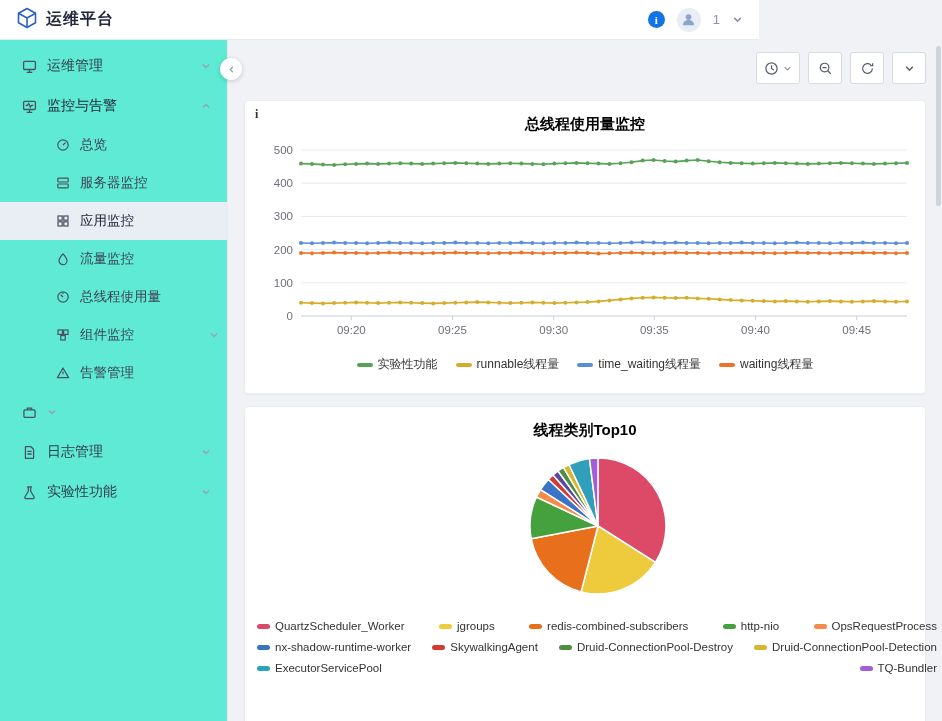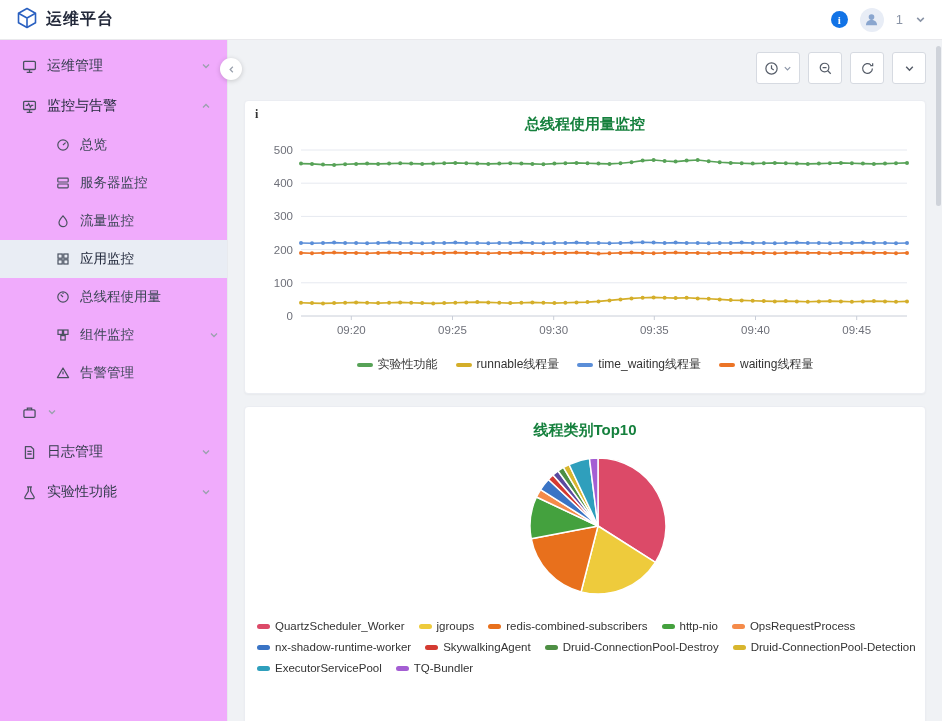--- a/index.html
+++ b/index.html
@@ -1,34 +1,34 @@
 <!DOCTYPE html>
 <html><head>
 <meta charset="utf-8">
 <style>
   * { margin:0; padding:0; box-sizing:border-box; }
   html,body { width:942px; height:721px; overflow:hidden; background:#f0f2f5;
     font-family:"Liberation Sans","DejaVu Sans",sans-serif; color:#333; }
 
   
-  .header { position:absolute; left:0; top:0; width:942px; height:40px; background:#fff;
+  .header { position:absolute; left:0; top:0; width:759px; height:40px; background:#fff;
     border-bottom:1px solid #e9e9ec; display:flex; align-items:center; padding:0 16px; z-index:20;gap:40px; }
   .logo-wrap { display:flex; align-items:center; gap:8px; }
   .app-title { font-size:16px; font-weight:bold; color:#23293a; letter-spacing:1px; }
   .header-right { margin-left:auto; display:flex; align-items:center; gap:12px; }
   .info-circle { width:17px; height:17px; border-radius:50%; background:#1273e6; color:#fff;
     font-size:11px; font-weight:bold; display:flex; align-items:center; justify-content:center;
     font-family:"Liberation Serif",serif; cursor:pointer; }
   .avatar { width:24px; height:24px; border-radius:50%; background:#e8edf6; display:flex;
     align-items:center; justify-content:center; cursor:pointer; }
   .user-count { font-size:13px; color:#8a94a6; }
   .hdr-chev { color:#8a94a6; display:flex; cursor:pointer; }
 
   
-  .sidebar { position:absolute; left:0; top:40px; width:228px; height:681px; background:#f0abfc;
+  .sidebar { position:absolute; left:0; top:40px; width:228px; height:681px; background:#5eead4;
     border-right:1px solid #e8eaee; padding-top:6px; z-index:10; }
   .nav-item { display:flex; align-items:center; height:40px; cursor:pointer; font-size:14px; color:#3d4657; }
   .nav-item.top { padding:0 16px 0 22px; font-weight:500; color:#333b4c; }
   .nav-item.top.active-group { font-weight:400; color:#22293a; }
   .nav-item.sub { height:38px; padding:0 8px 0 56px; font-size:13.5px; }
   .nav-item.sub.selected { background:#e9edf4; color:#20273a; }
   .nicon { display:flex; align-items:center; margin-right:10px; color:#4a5160; }
   .nlabel { flex:1; white-space:nowrap; overflow:hidden; }
   .chev { display:flex; color:#9aa1ad; }
   .chev.up svg { transform:rotate(180deg); }
@@ -44,31 +44,31 @@
   .toolbar { display:flex; justify-content:flex-end; gap:8px; height:32px; }
   .tbtn { height:32px; min-width:34px; padding:0 7px; background:#fff; border:1px solid #d6dae1;
     border-radius:3px; display:flex; align-items:center; justify-content:center; gap:4px;
     color:#555c68; cursor:pointer; }
   .tbtn svg { display:block; }
 
   .card { background:#fff; border:1px solid #ebedf2; border-radius:4px;
     box-shadow:0 1px 2px rgba(0,0,0,.04); position:relative; }
   .card-line { margin-top:16px; height:294px; padding:8px 12px; }
   .card-pie { margin-top:12px; height:330px; padding:8px 12px; }
-  .chart-title { text-align:center; font-size:15px; font-weight:bold; color:#15803d; padding:6px 0 4px 0; }
+  .chart-title { text-align:center; font-size:15px; font-weight:bold; color:#000000; padding:6px 0 4px 0; }
   .card-info { position:absolute; left:10px; top:6px; font-size:12px; font-weight:bold; color:#333;
     font-family:"Liberation Serif",serif; }
 
   #line-svg text { fill:#6e7079; font-size:11.5px; font-family:"Liberation Sans","DejaVu Sans",sans-serif; }
 
   .legend-line { display:flex; justify-content:center; align-items:center; gap:18px; margin-top:2px; }
   .legend-item { display:flex; align-items:center; gap:5px; font-size:12px; color:#333; cursor:pointer; white-space:nowrap; }
   .lmark { width:16px; height:4px; border-radius:2px; display:inline-block; }
 
-  .legend-pie { width:680px; margin:14px auto 0 auto; display:flex; flex-wrap:wrap; justify-content:flex-start;
+  .legend-pie { width:680px; margin:14px auto 0 auto; display:flex; flex-wrap:wrap; justify-content:space-between;
     column-gap:14px; row-gap:9px; }
   .legend-pie .legend-item { font-size:11.5px; }
   .pmark { width:13px; height:5px; border-radius:2.5px; display:inline-block; }
 
   .pie-box { display:flex; justify-content:center; }
 
   
   .scrollbar-thumb { position:absolute; right:1px; top:46px; width:5px; height:160px;
     background:#cfd3da; border-radius:3px; z-index:40; cursor:pointer; }
 </style>
@@ -149,39 +149,39 @@
     <span class="nicon">
       <svg width="14" height="14" viewBox="0 0 14 14" fill="none" stroke="currentColor" stroke-width="1.2">
         <rect x="1.8" y="2.2" width="10.4" height="3.8" rx="0.8"></rect>
           <rect x="1.8" y="8" width="10.4" height="3.8" rx="0.8"></rect>
           <path d="M4 4.1 h0.01 M4 9.9 h0.01"></path>
       </svg>
     </span>
     <span class="nlabel">服务器监控</span>
   </div>
 
-  <div class="nav-item sub">
-    <span class="nicon">
-      <svg width="14" height="14" viewBox="0 0 14 14" fill="none" stroke="currentColor" stroke-width="1.2">
-        <path d="M7 1.8 C7 1.8 3 6.2 3 8.7 a4 4 0 0 0 8 0 C11 6.2 7 1.8 7 1.8 Z"></path>
-      </svg>
-    </span>
-    <span class="nlabel">流量监控</span>
-  </div>
-
   <div class="nav-item sub selected">
     <span class="nicon">
       <svg width="14" height="14" viewBox="0 0 14 14" fill="none" stroke="currentColor" stroke-width="1.2">
         <rect x="2" y="2" width="4.2" height="4.2"></rect>
           <rect x="7.8" y="2" width="4.2" height="4.2"></rect>
           <rect x="2" y="7.8" width="4.2" height="4.2"></rect>
           <rect x="7.8" y="7.8" width="4.2" height="4.2"></rect>
       </svg>
     </span>
     <span class="nlabel">应用监控</span>
+  </div>
+
+  <div class="nav-item sub">
+    <span class="nicon">
+      <svg width="14" height="14" viewBox="0 0 14 14" fill="none" stroke="currentColor" stroke-width="1.2">
+        <path d="M7 1.8 C7 1.8 3 6.2 3 8.7 a4 4 0 0 0 8 0 C11 6.2 7 1.8 7 1.8 Z"></path>
+      </svg>
+    </span>
+    <span class="nlabel">流量监控</span>
   </div>
 
   <div class="nav-item sub">
     <span class="nicon">
       <svg width="14" height="14" viewBox="0 0 14 14" fill="none" stroke="currentColor" stroke-width="1.2">
         <circle cx="7" cy="7" r="5.2"></circle>
           <path d="M7 7 L4.7 4.7 M7 2.8 V4"></path>
       </svg>
     </span>
     <span class="nlabel">总线程使用量</span>

